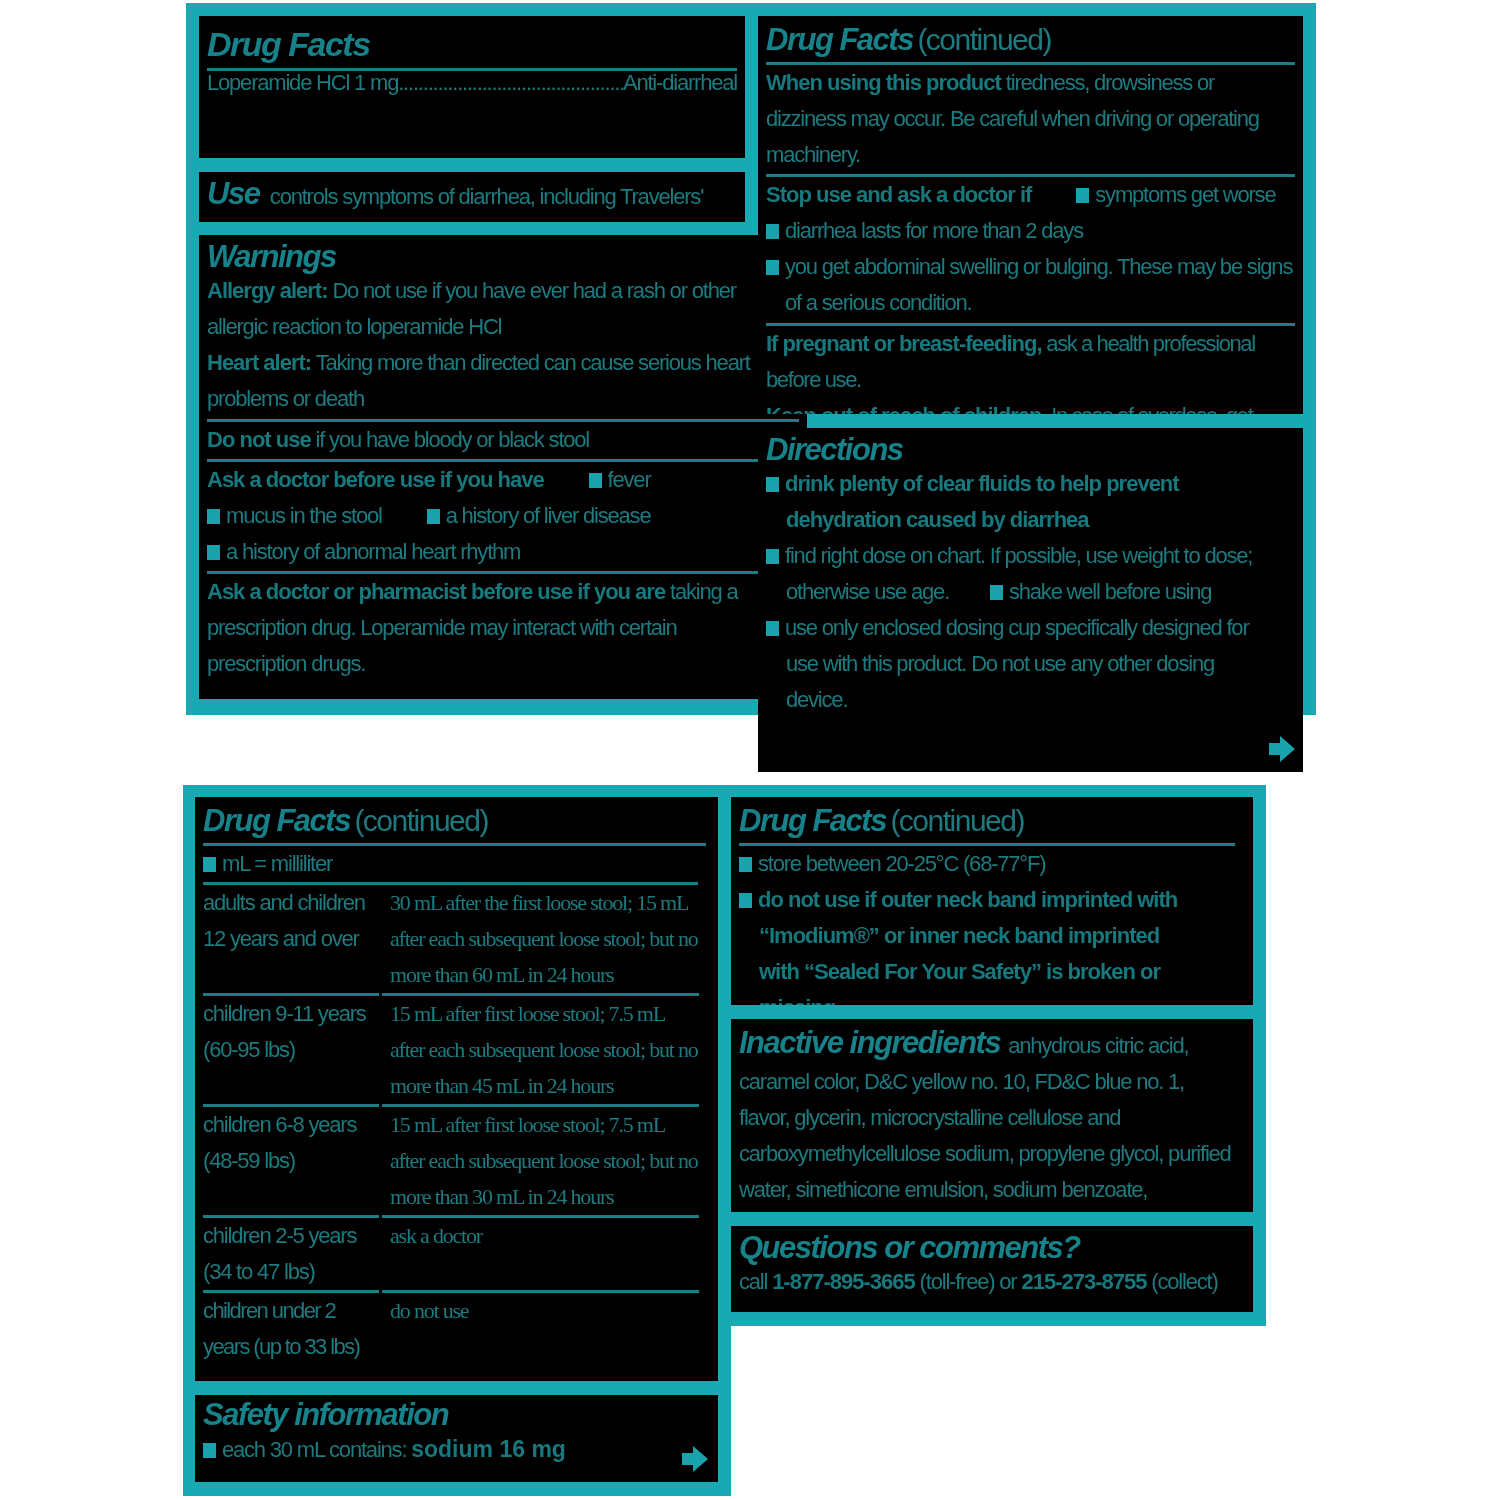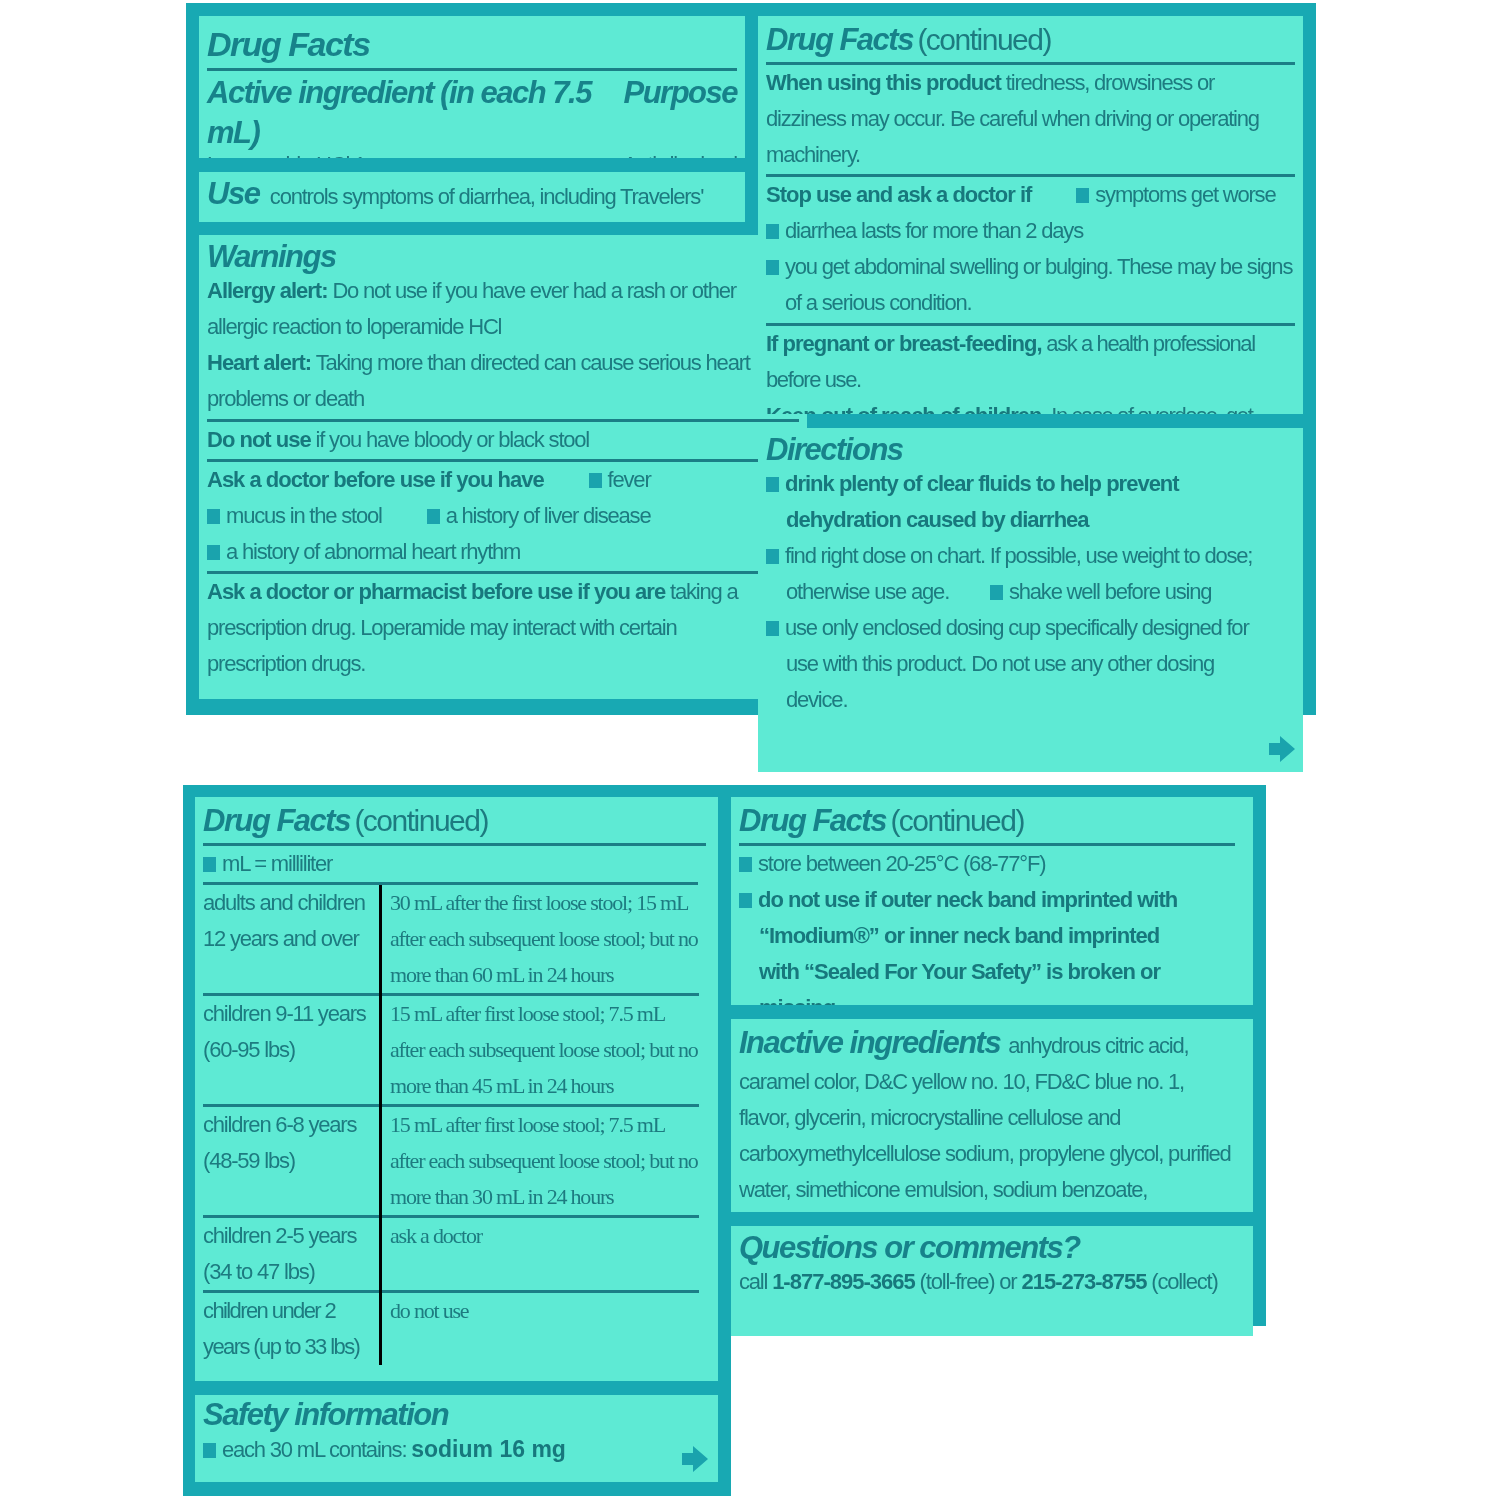--- a/index.html
+++ b/index.html
@@ -1,19 +1,19 @@
 <!DOCTYPE html>
 <html><head>
 <meta charset="utf-8">
 <style>
   html, body { margin:0; padding:0; background:#ffffff; }
   body { width:1500px; height:1500px; position:relative; overflow:hidden;
          font-family:"Liberation Sans", sans-serif; color:#1f7c80; }
   .teal { background:#18a9b3; position:absolute; }
-  .box { background:#5eead4; position:absolute; box-sizing:border-box; padding:6px 8px 0 8px; overflow:hidden; }
+  .box { background:#000000; position:absolute; box-sizing:border-box; padding:6px 8px 0 8px; overflow:hidden; }
   .txt { font-size:22px; line-height:36px; letter-spacing:-1.2px; color:#1d7b80; }
   .b { font-weight:bold; color:#17787d; letter-spacing:-1px; }
   .h1 { font-size:34px; font-weight:bold; font-style:italic; color:#17828a; letter-spacing:-1.5px; line-height:44px; }
   .h2 { font-size:31px; font-weight:bold; font-style:italic; color:#17828a; letter-spacing:-1.5px; line-height:40px; }
   .cont { font-size:30px; font-weight:normal; font-style:normal; letter-spacing:-1.5px; color:#1d7b80; }
   .rule { border-bottom:3px solid #1b7e86; }
   .bullet { display:inline-block; width:13px; height:15px; background:#1aa3ad; margin-right:6px; vertical-align:-1px; }
   .row { display:flex; justify-content:space-between; align-items:baseline; }
   table.dose { border-collapse:collapse; width:100%; }
   table.dose td { vertical-align:top; font-size:22px; line-height:36px; letter-spacing:-1.2px; color:#1d7b80; padding:0 0 0 0; }
@@ -23,24 +23,20 @@
   table.dose tr.last { border-bottom:none; }
 </style>
 </head>
 <body>
 
 <div class="teal" style="left:186px; top:3px; width:1130px; height:712px;"></div>
 
 <div class="box" style="left:199px; top:16px; width:546px; height:142px;">
   <div class="rule" style="padding-bottom:2px;">
     <span class="h1">Drug Facts</span>
-  </div>
-  <div class="row" style="margin-top:2px;">
-    <span class="h2">Active ingredient (in each 7.5 mL)</span>
-    <span class="h2">Purpose</span>
   </div>
   <div class="txt" style="display:flex; white-space:nowrap; overflow:hidden; margin-top:-6px;">
     <span>Loperamide HCl 1 mg</span>
     <span style="flex:1; overflow:hidden;">..............................................................</span>
     <span>Anti-diarrheal</span>
   </div>
 </div>
 
 <div class="box" style="left:199px; top:172px; width:546px; height:50px; padding-top:2px;">
   <span class="h2">Use</span>
@@ -167,18 +163,18 @@
   <div class="txt"><span class="bullet"></span><span>store between 20-25°C (68-77°F)</span></div>
   <div class="txt b" style="padding-left:20px; text-indent:-20px; padding-right:50px;"><span class="bullet"></span><span>do not use if outer neck band imprinted with “Imodium®” or inner neck band imprinted with “Sealed For Your Safety” is broken or missing</span></div>
 </div>
 
 <div class="box" style="left:731px; top:1019px; width:522px; height:193px; padding-top:4px;">
   <div class="txt" style="padding-right:14px;">
     <span class="h2" style="margin-right:8px;">Inactive ingredients</span><span>anhydrous citric acid, caramel color, D&amp;C yellow no. 10, FD&amp;C blue no. 1, flavor, glycerin, microcrystalline cellulose and carboxymethylcellulose sodium, propylene glycol, purified water, simethicone emulsion, sodium benzoate, sucralose, titanium dioxide, xanthan gum</span>
   </div>
 </div>
 
-<div class="box" style="left:731px; top:1226px; width:522px; height:110px; padding-top:2px;">
+<div class="box" style="left:731px; top:1226px; width:522px; height:86px; padding-top:2px;">
   <div class="h2">Questions or comments?</div>
   <div class="txt" style="margin-top:-4px;">
     <span>call </span><span class="b">1-877-895-3665</span><span> (toll-free) or </span><span class="b">215-273-8755</span><span> (collect)</span>
   </div>
 </div>
 
 </body></html>

